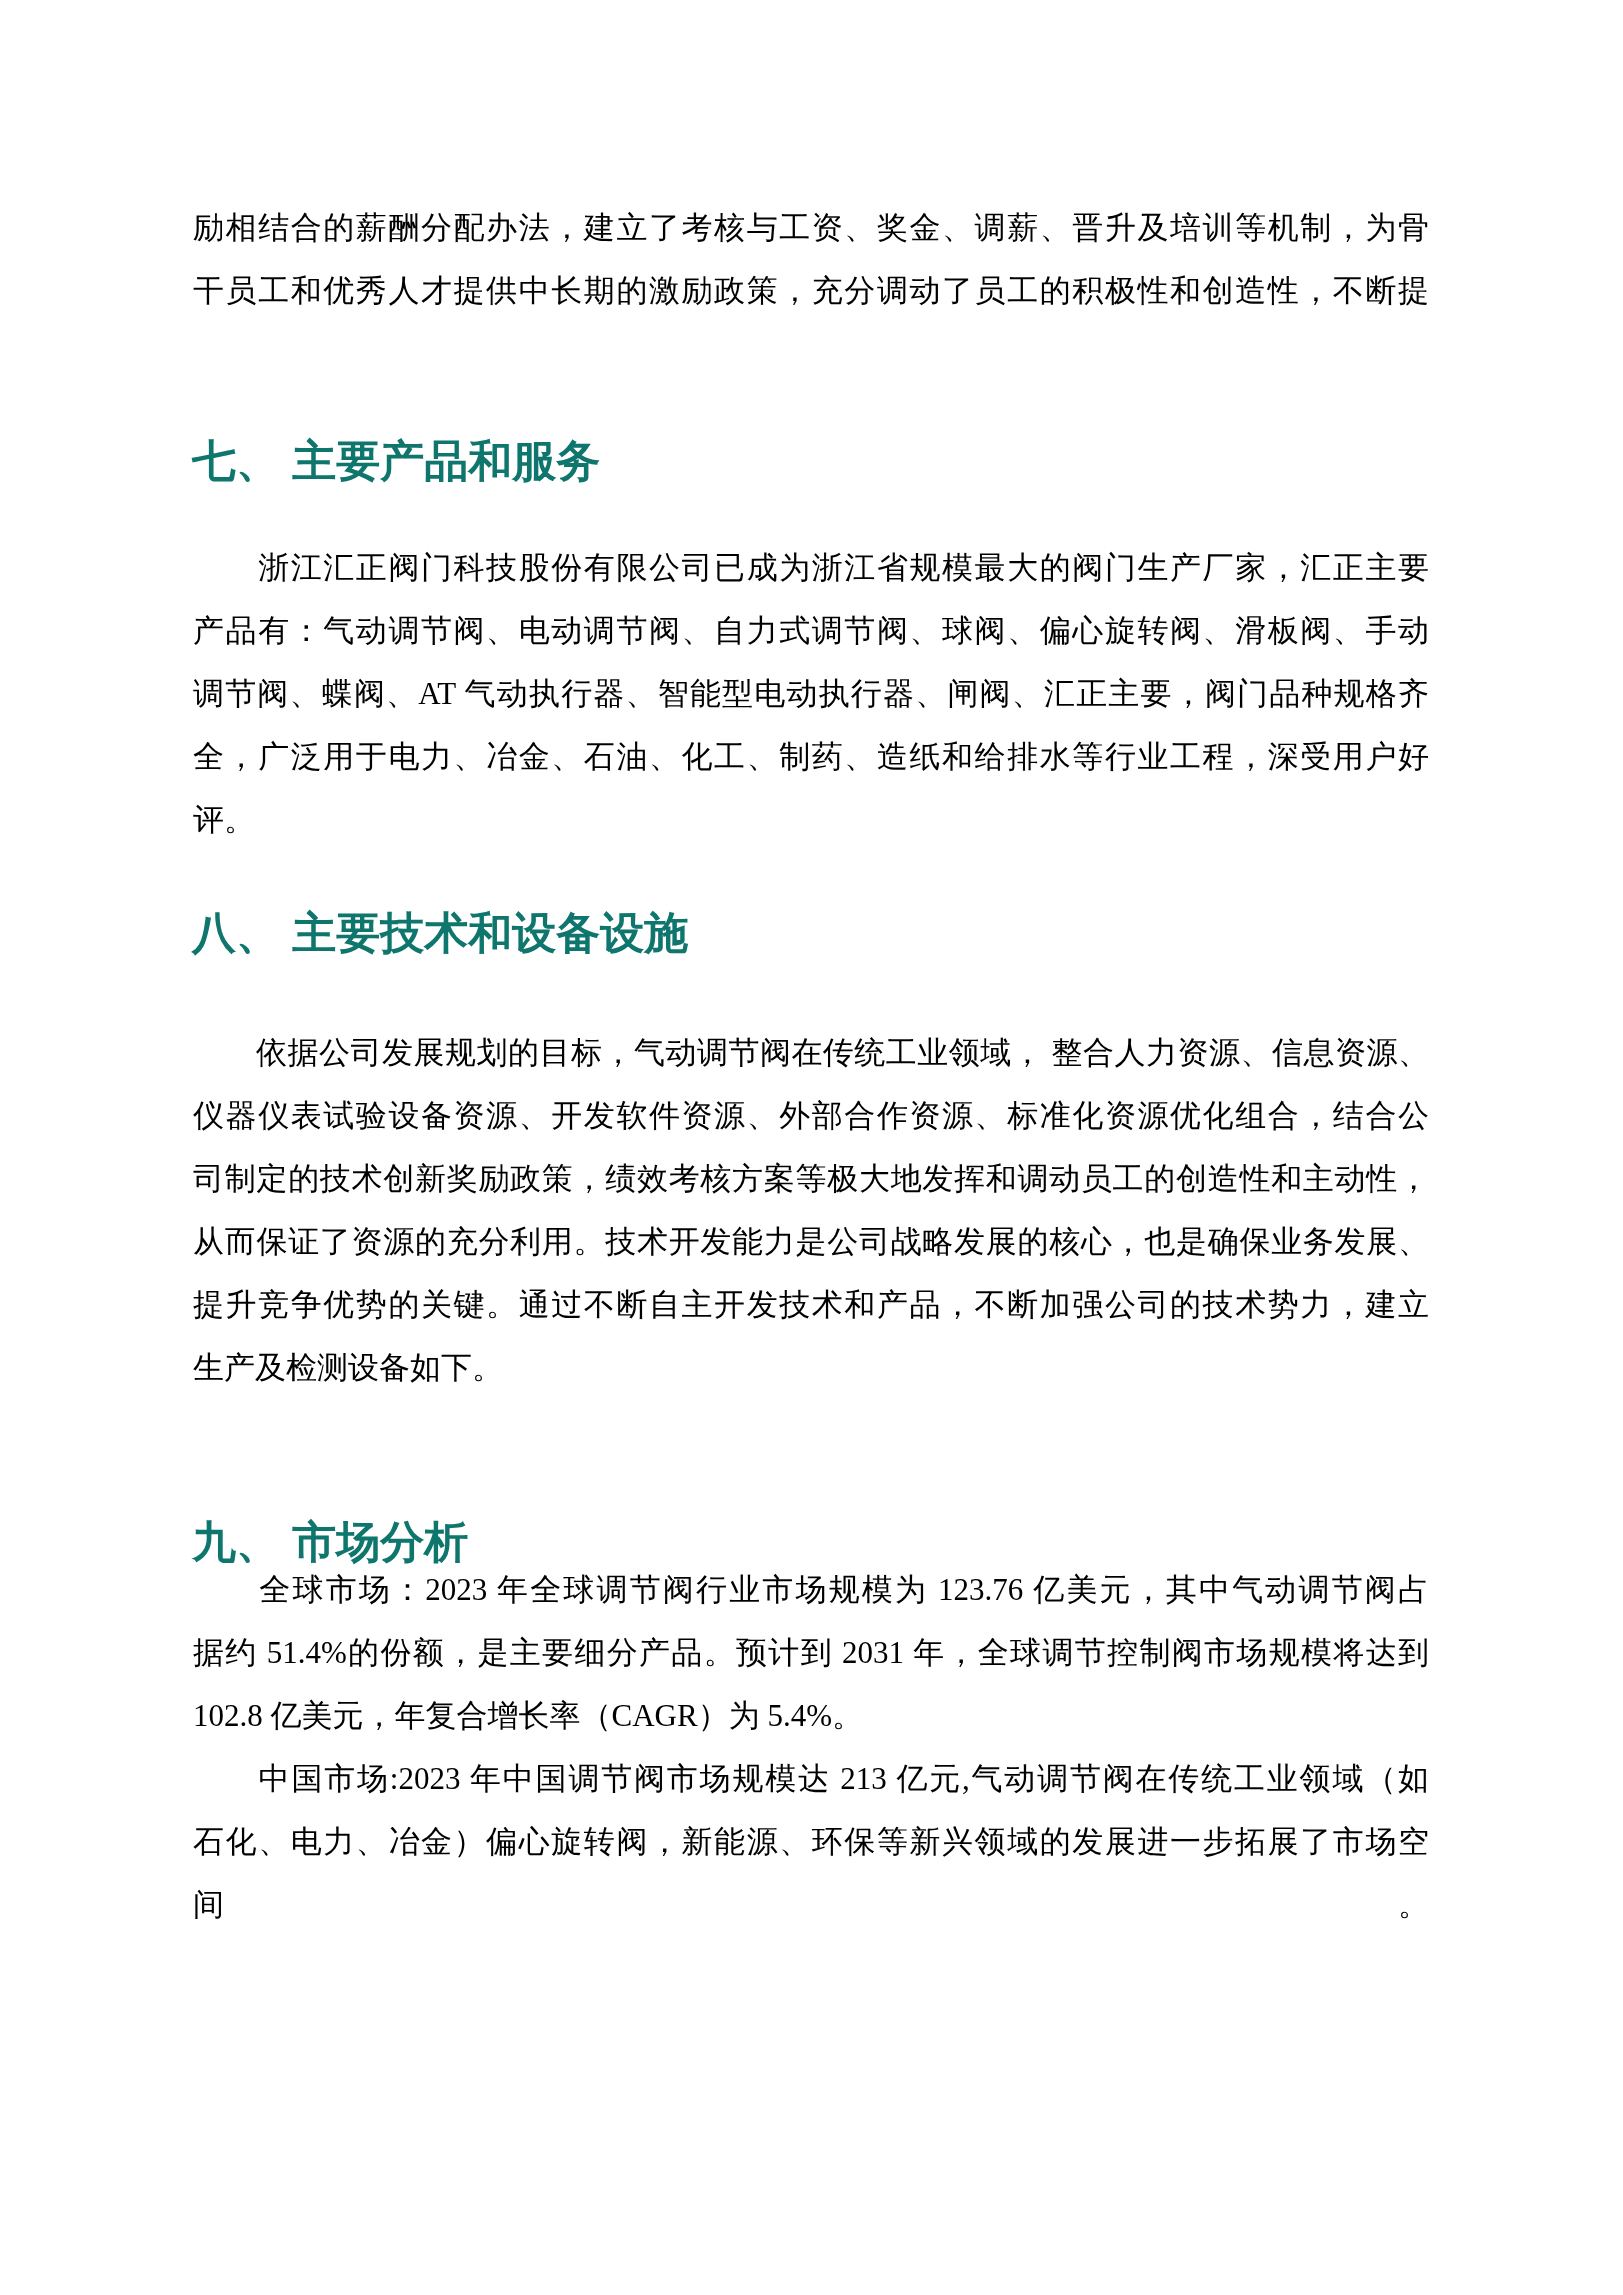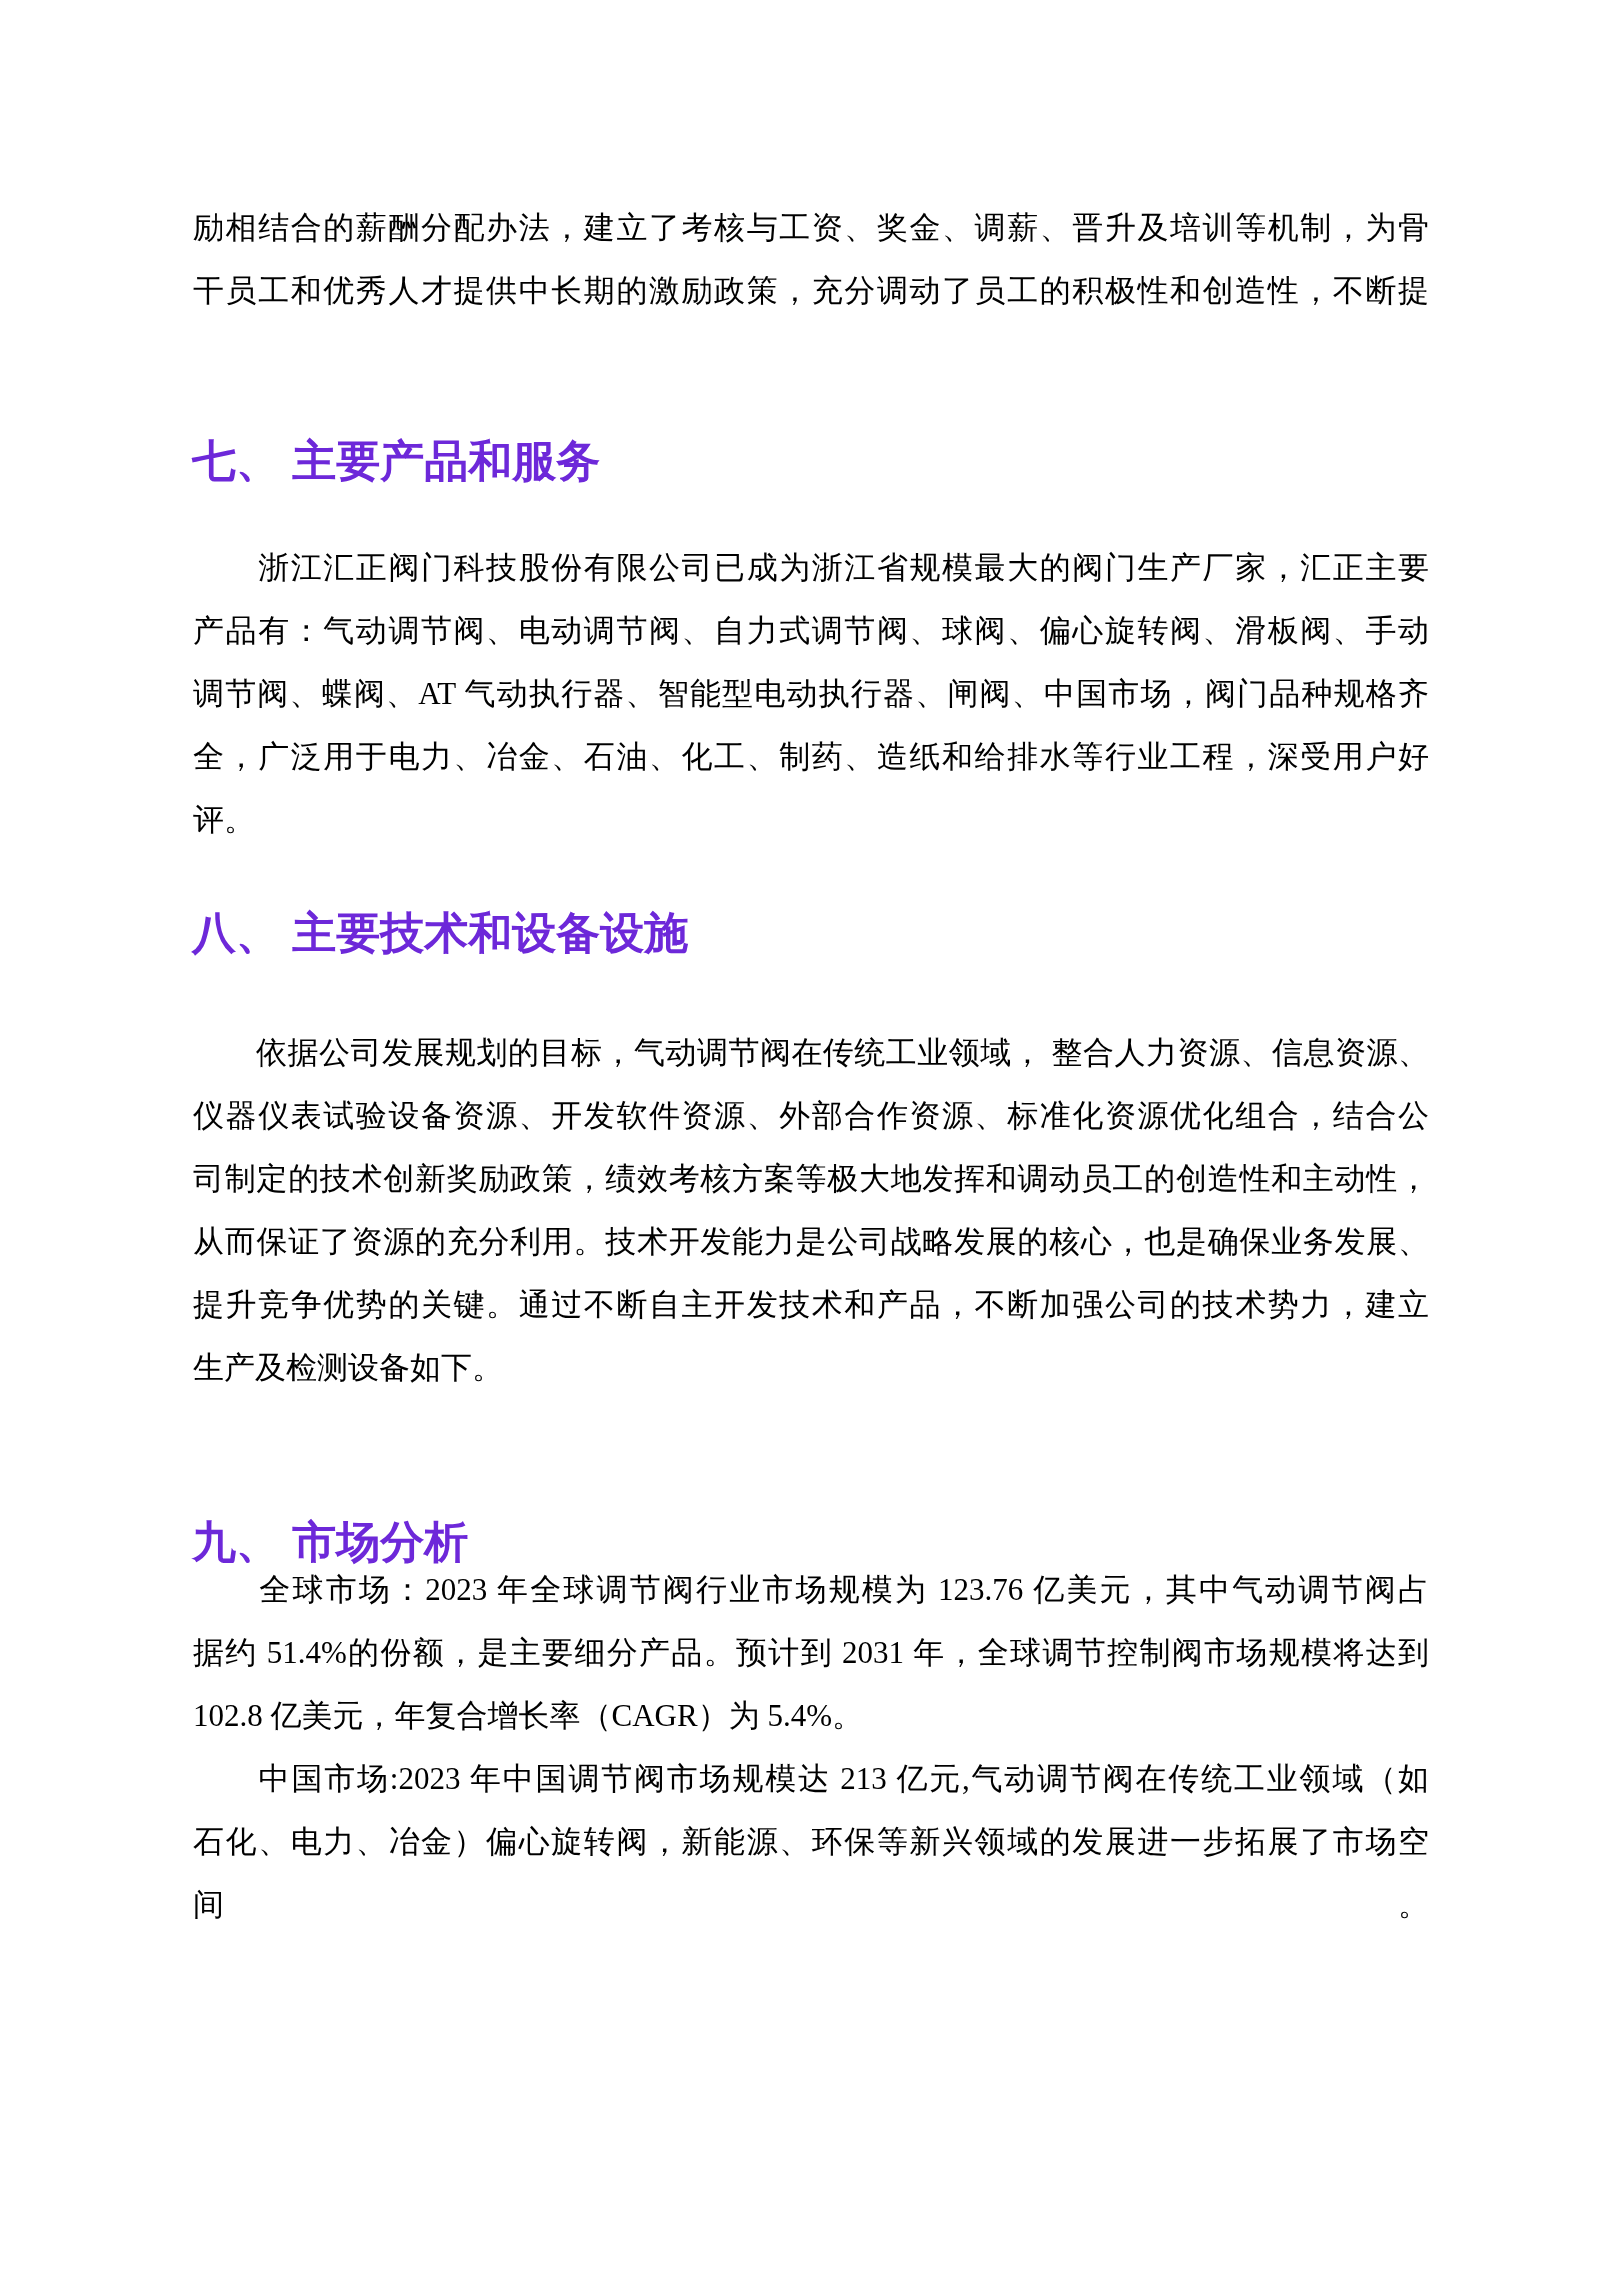--- a/index.html
+++ b/index.html
@@ -22,21 +22,21 @@
   .line.j { text-align-last: justify; }
   .heading {
     position: absolute;
     left: 192px;
     margin: 0;
     font-family: "Liberation Sans", "DejaVu Sans", sans-serif;
     font-weight: bold;
     font-size: 44px;
     line-height: 65px;
     white-space: pre;
-    color: #6d28d9;
+    color: #0f766e;
   }
   .pagenum {
     position: absolute;
     top: 2127px;
     left: 0;
     width: 1623px;
     text-align: center;
     font-size: 26px;
     line-height: 31px;
   }
@@ -49,21 +49,21 @@
   <div class="para" style="top:196px">
     <div class="line j">励相结合的薪酬分配办法，建立了考核与工资、奖金、调薪、晋升及培训等机制，为骨</div>
     <div class="line j">干员工和优秀人才提供中长期的激励政策，充分调动了员工的积极性和创造性，不断提</div>
   </div>
 
   <h2 class="heading" style="top:428px">七、 主要产品和服务</h2>
 
   <div class="para" style="top:536px">
     <div class="line j">　　浙江汇正阀门科技股份有限公司已成为浙江省规模最大的阀门生产厂家，汇正主要</div>
     <div class="line j">产品有：气动调节阀、电动调节阀、自力式调节阀、球阀、偏心旋转阀、滑板阀、手动</div>
-    <div class="line j">调节阀、蝶阀、AT 气动执行器、智能型电动执行器、闸阀、中国市场，阀门品种规格齐</div>
+    <div class="line j">调节阀、蝶阀、AT 气动执行器、智能型电动执行器、闸阀、汇正主要，阀门品种规格齐</div>
     <div class="line j">全，广泛用于电力、冶金、石油、化工、制药、造纸和给排水等行业工程，深受用户好</div>
     <div class="line">评。</div>
   </div>
 
   <h2 class="heading" style="top:900px">八、 主要技术和设备设施</h2>
 
   <div class="para" style="top:1021px">
     <div class="line j">　　依据公司发展规划的目标，气动调节阀在传统工业领域， 整合人力资源、信息资源、</div>
     <div class="line j">仪器仪表试验设备资源、开发软件资源、外部合作资源、标准化资源优化组合，结合公</div>
     <div class="line j">司制定的技术创新奖励政策，绩效考核方案等极大地发挥和调动员工的创造性和主动性，</div>

